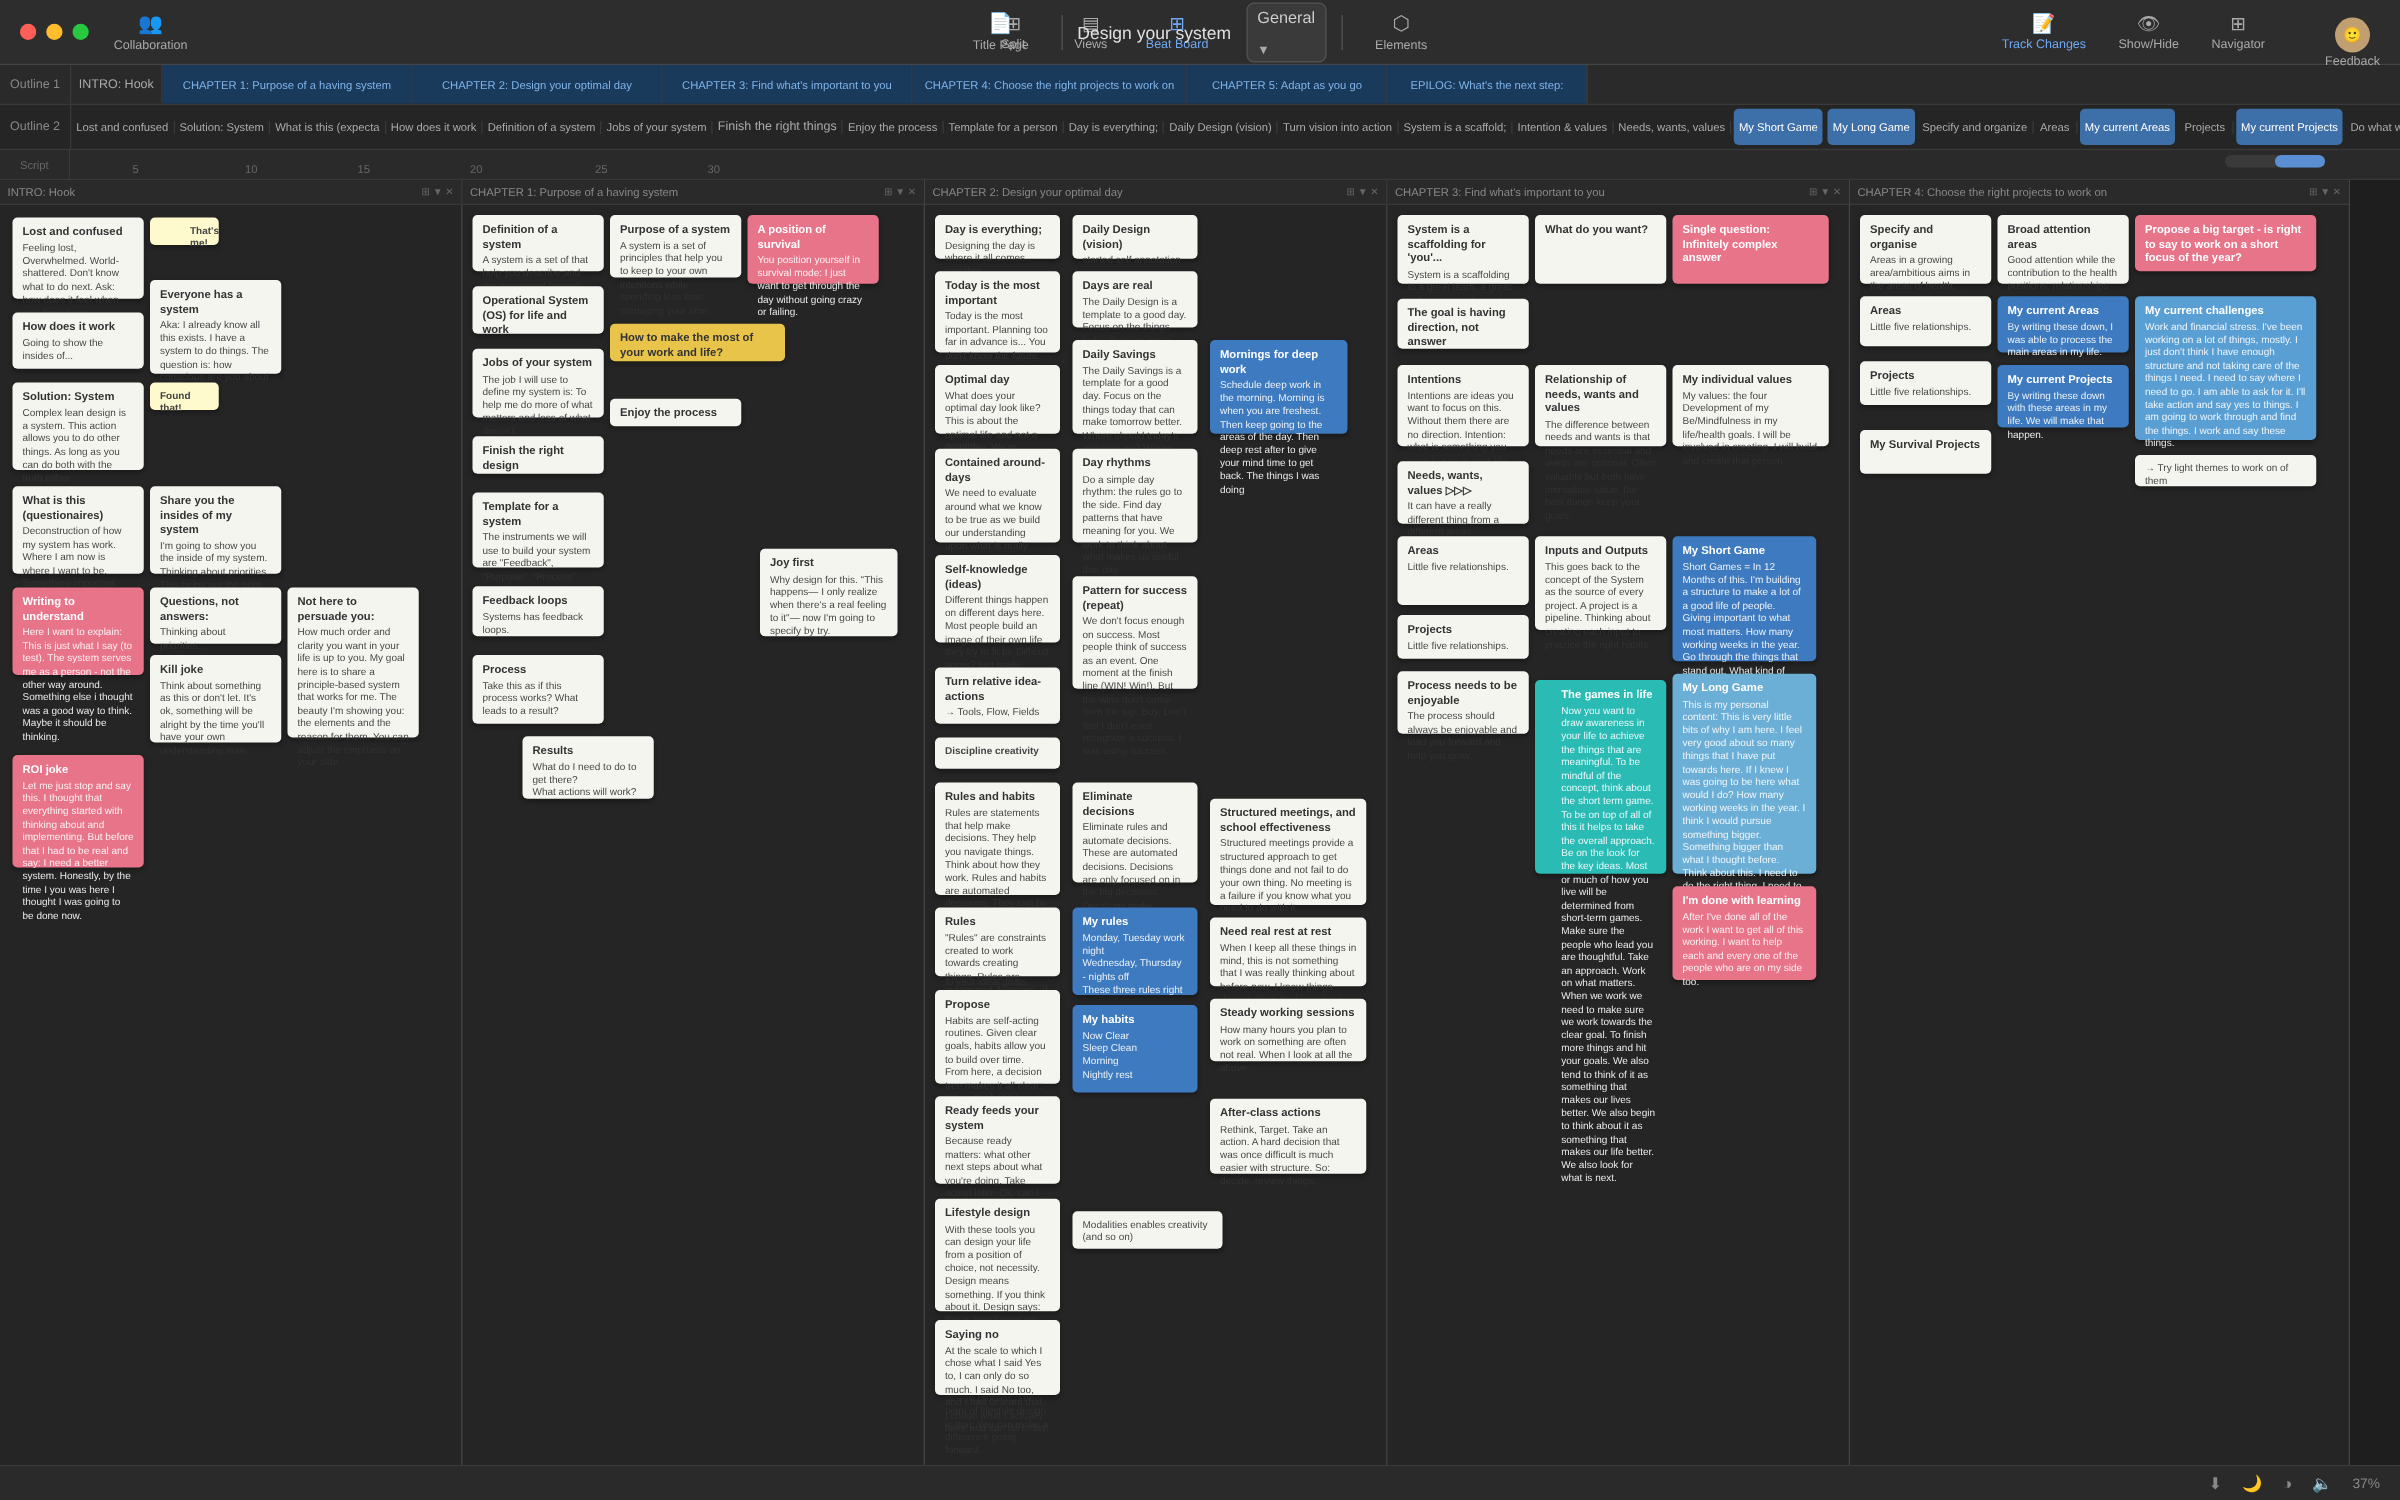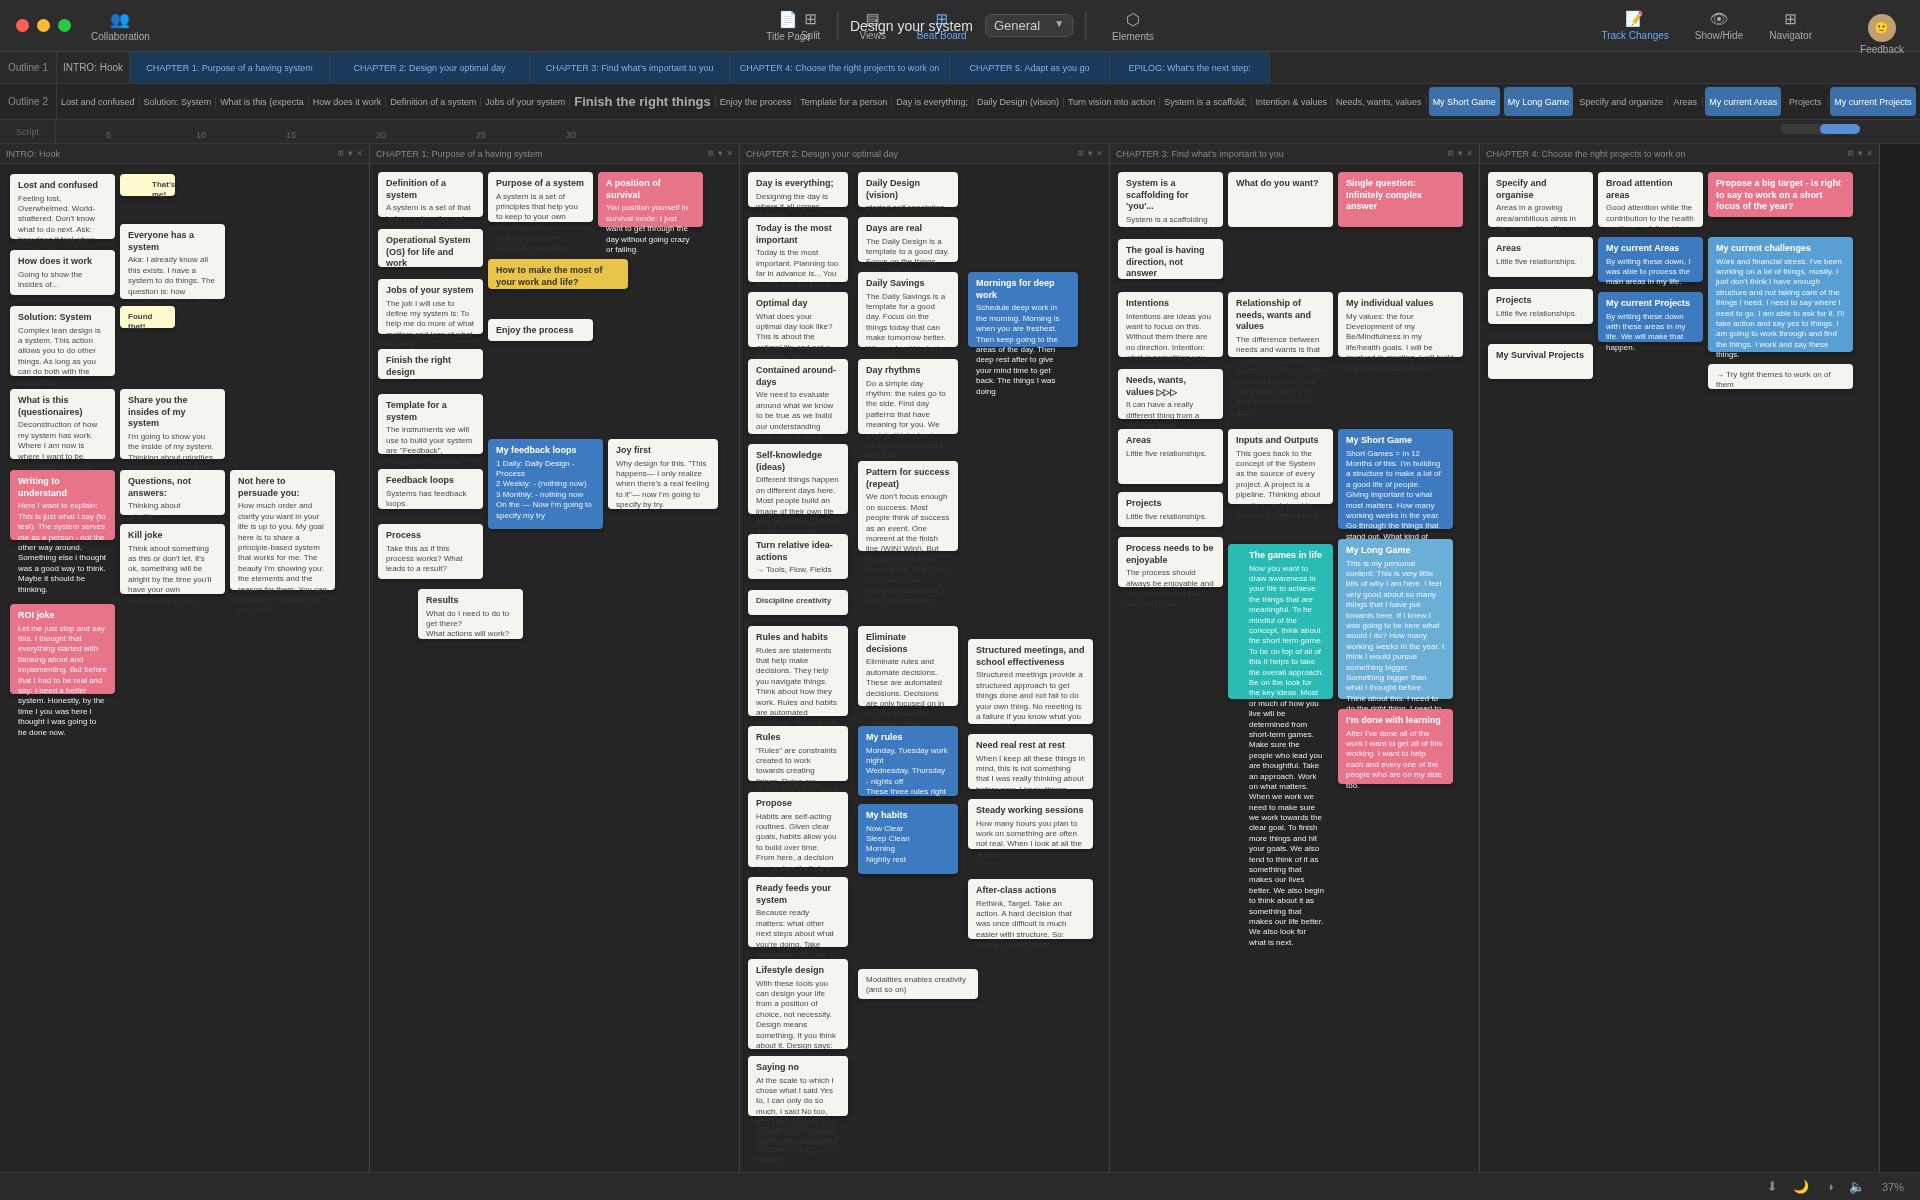--- a/index.html
+++ b/index.html
@@ -47,20 +47,21 @@
     }
     .general-dropdown {
       display: flex;
       align-items: flex-start;
       gap: 14px;
       background: #3a3a3a;
       border: 1px solid #555;
       border-radius: 6px;
       padding: 3px 8px;
       cursor: pointer;
+      flex-direction: column;
     }
     .toolbar-btn {
       display: flex;
       flex-direction: column;
       align-items: center;
       gap: 2px;
       padding: 4px 12px;
       cursor: pointer;
       border-radius: 6px;
       min-width: 60px;
@@ -344,21 +345,21 @@
 
   <div class="outline2-row">
     <div class="ol-label">Outline 2</div>
     <div class="ol-items" style="height:100%; align-items:center;">
       <div class="ol2-item" style="min-width:65px; font-size:9px;">Lost and confused</div>
       <div class="ol2-item" style="min-width:60px; font-size:9px;">Solution: System</div>
       <div class="ol2-item" style="min-width:65px; font-size:9px;">What is this (expecta</div>
       <div class="ol2-item" style="min-width:55px; font-size:9px;">How does it work</div>
       <div class="ol2-item" style="min-width:65px; font-size:9px;">Definition of a system</div>
       <div class="ol2-item" style="min-width:55px; font-size:9px;">Jobs of your system</div>
-      <div class="ol2-item" style="min-width:55px; font-size:13px;font-weight:bold;">Finish the right things</div>
+      <div class="ol2-item" style="min-width:55px; font-size:10px;">Finish the right things</div>
       <div class="ol2-item" style="min-width:50px; font-size:9px;">Enjoy the process</div>
       <div class="ol2-item" style="min-width:65px; font-size:9px;">Template for a person</div>
       <div class="ol2-item" style="min-width:55px; font-size:9px;">Day is everything;</div>
       <div class="ol2-item" style="min-width:60px; font-size:9px;">Daily Design (vision)</div>
       <div class="ol2-item" style="min-width:60px; font-size:9px;">Turn vision into action</div>
       <div class="ol2-item" style="min-width:65px; font-size:9px;">System is a scaffold;</div>
       <div class="ol2-item" style="min-width:55px; font-size:9px;">Intention &amp; values</div>
       <div class="ol2-item" style="min-width:65px; font-size:9px;">Needs, wants, values</div>
       <div class="ol2-item blue-card" style="min-width:65px; font-size:9px;">My Short Game</div>
       <div class="ol2-item blue-card" style="min-width:65px; font-size:9px;">My Long Game</div>
@@ -506,24 +507,20 @@
         <div class="card card-white" style="left:8px; top:250px; width:105px; height:60px;">
           <div class="card-title">Template for a system</div>
           <div class="card-body">The instruments we will use to build your system are "Feedback", "Purpose", "Process" and "Thing Found".</div>
         </div>
 
         <div class="card card-white" style="left:8px; top:325px; width:105px; height:40px;">
           <div class="card-title">Feedback loops</div>
           <div class="card-body">Systems has feedback loops.</div>
         </div>
 
-        <div class="card card-blue" style="left:118px; top:295px; width:115px; height:90px;">
-          <div class="card-title">My feedback loops</div>
-          <div class="card-body" style="color:white;">1 Daily: Daily Design - Process<br>2 Weekly: - (nothing now)<br>3 Monthly: - nothing now<br>On the — Now I'm going to specify my try</div>
-        </div>
 
         <div class="card card-white" style="left:238px; top:295px; width:110px; height:70px;">
           <div class="card-title">Joy first</div>
           <div class="card-body">Why design for this. "This happens— I only realize when there's a real feeling to it"— now I'm going to specify by try.</div>
         </div>
 
         <div class="card card-white" style="left:8px; top:380px; width:105px; height:55px;">
           <div class="card-title">Process</div>
           <div class="card-body">Take this as if this process works? What leads to a result?</div>
         </div>

